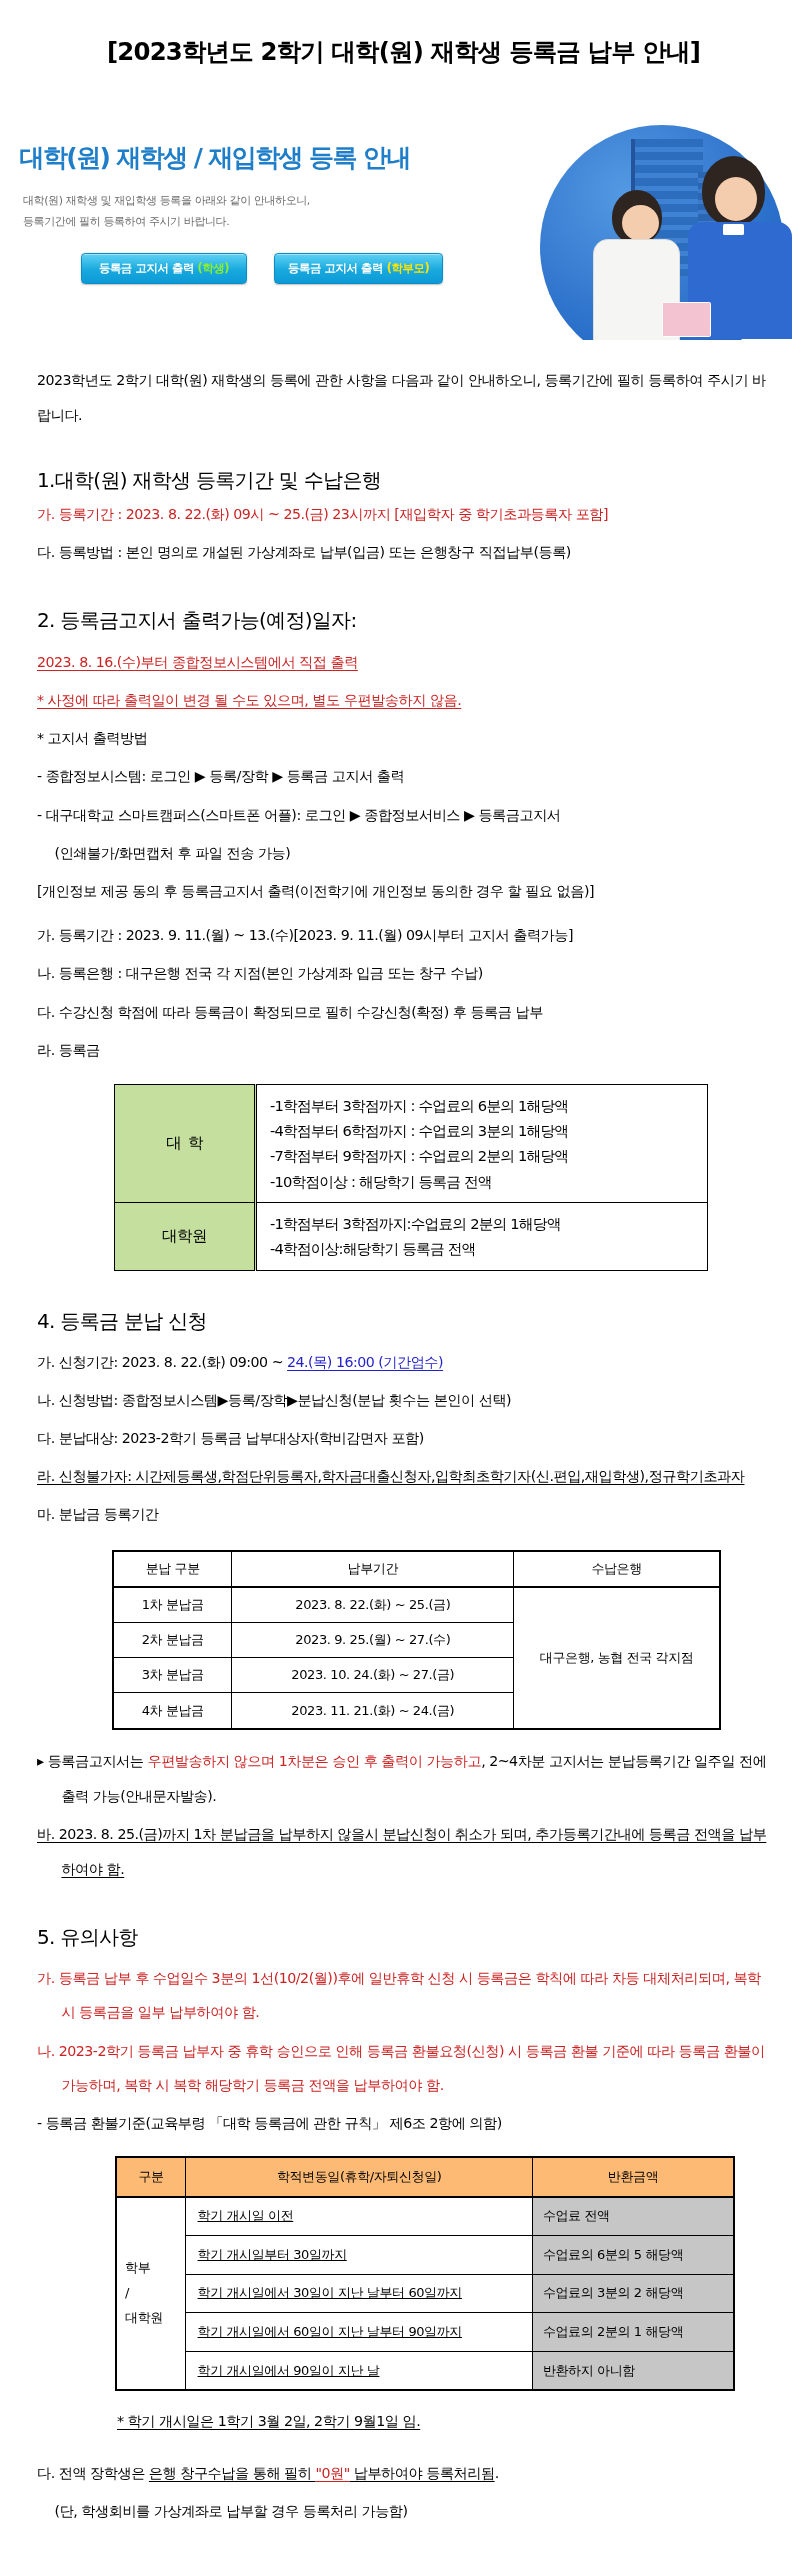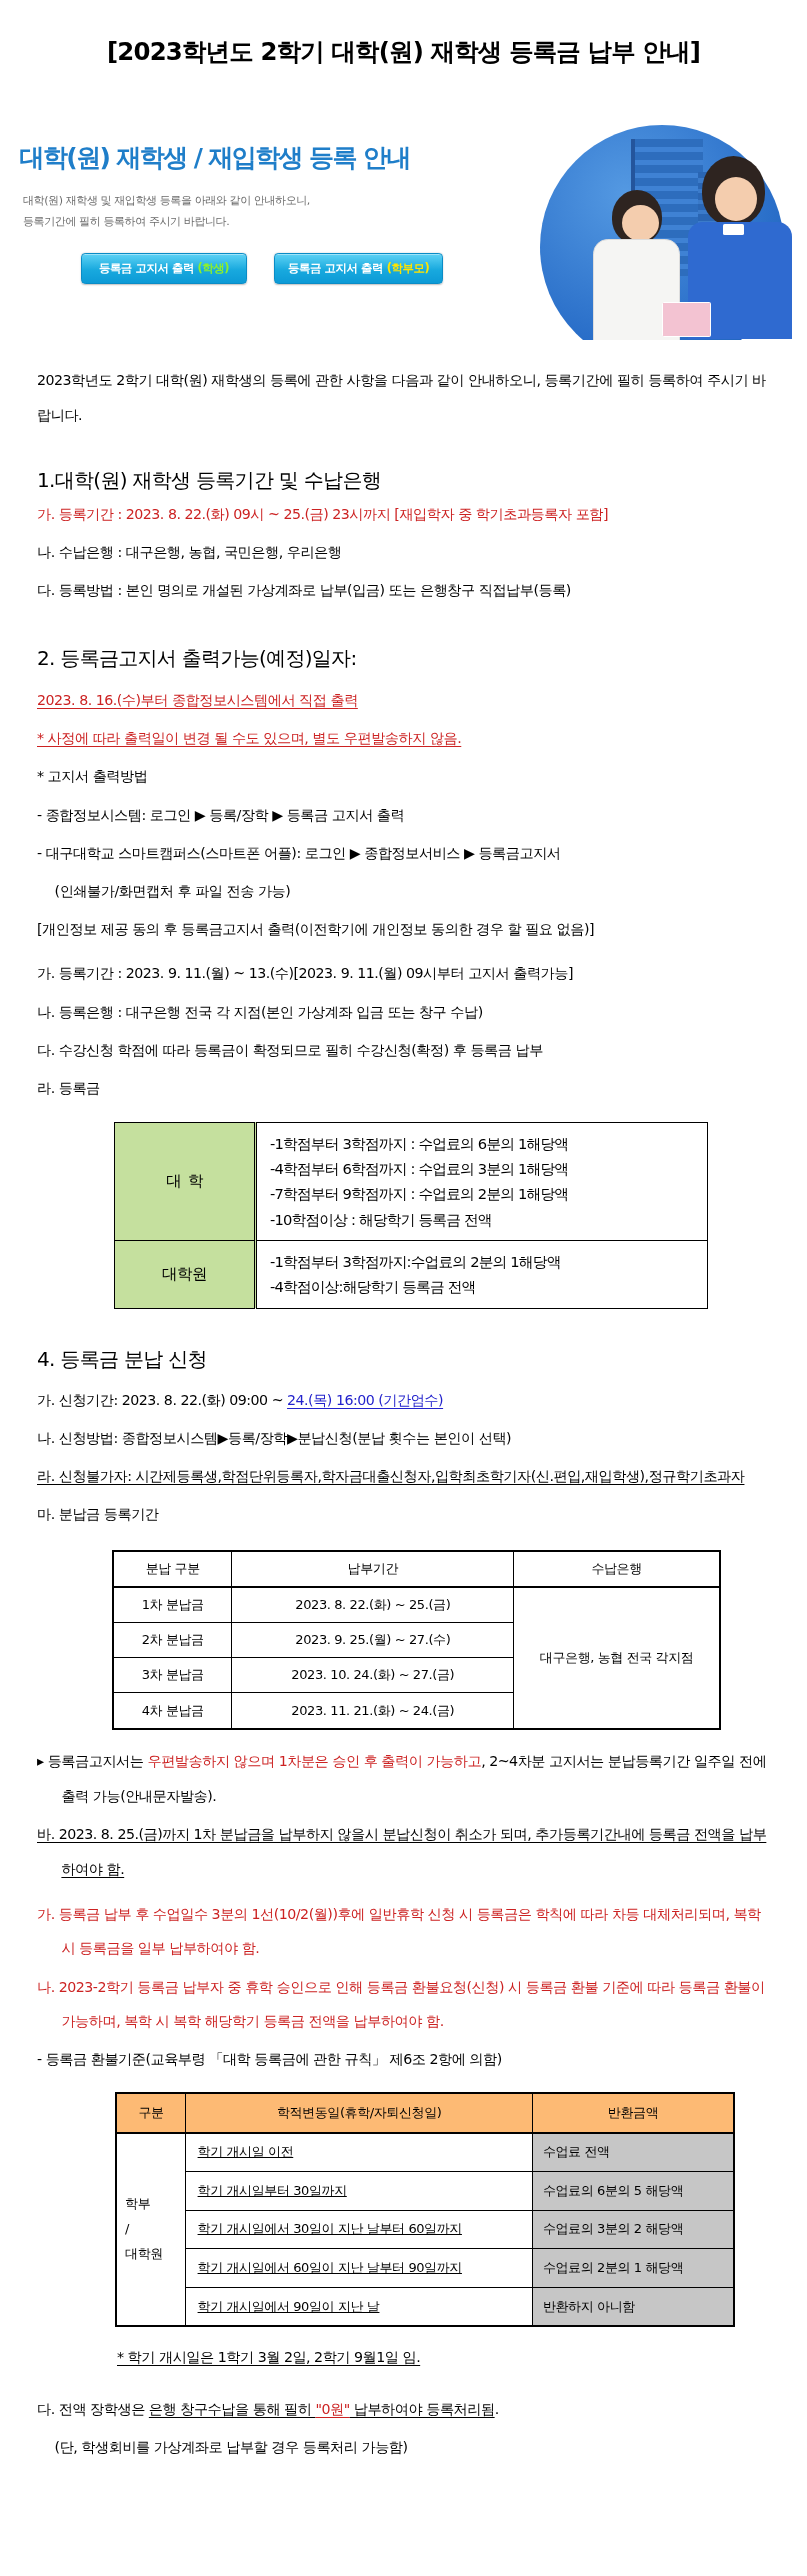--- a/index.html
+++ b/index.html
@@ -111,21 +111,20 @@
       <div class="book"></div>
     </div>
   </div>
 
   <div class="doc">
 
     <p class="intro">2023학년도 2학기 대학(원) 재학생의 등록에 관한 사항을 다음과 같이 안내하오니, 등록기간에 필히 등록하여 주시기 바랍니다.</p>
 
     <div class="sec-heading">1.대학(원) 재학생 등록기간 및 수납은행</div>
     <div class="item t-red">가. 등록기간 : 2023. 8. 22.(화) 09시 ~ 25.(금) 23시까지 [재입학자 중 학기초과등록자 포함]</div>
-    <div class="item">나. 수납은행 : 대구은행, 농협, 국민은행, 우리은행</div>
     <div class="item">다. 등록방법 : 본인 명의로 개설된 가상계좌로 납부(입금) 또는 은행창구 직접납부(등록)</div>
 
     <div class="sec-heading gap-lg">2. 등록금고지서 출력가능(예정)일자:</div>
     <div class="item tight t-red u" style="margin-top:11.4px">2023. 8. 16.(수)부터 종합정보시스템에서 직접 출력</div>
     <div class="item t-red u">* 사정에 따라 출력일이 변경 될 수도 있으며, 별도 우편발송하지 않음.</div>
     <div class="item">* 고지서 출력방법</div>
     <div class="item">- 종합정보시스템: 로그인 ▶ 등록/장학 ▶ 등록금 고지서 출력</div>
     <div class="item">- 대구대학교 스마트캠퍼스(스마트폰 어플): 로그인 ▶ 종합정보서비스 ▶ 등록금고지서</div>
     <div class="item indent2">(인쇄불가/화면캡처 후 파일 전송 가능)</div>
     <div class="item">[개인정보 제공 동의 후 등록금고지서 출력(이전학기에 개인정보 동의한 경우 할 필요 없음)]</div>
@@ -148,20 +147,21 @@
           <td class="label-cell">대학원</td>
           <td class="content-cell">-1학점부터 3학점까지:수업료의 2분의 1해당액
 -4학점이상:해당학기 등록금 전액</td>
         </tr>
       </tbody>
     </table>
 
     <div class="sec-heading gap-lg">4. 등록금 분납 신청</div>
     <div class="item" style="margin-top:9.8px"><span>가. 신청기간: 2023. 8. 22.(화) 09:00 ~ </span><span class="t-blue u">24.(목) 16:00 (기간엄수)</span></div>
     <div class="item">나. 신청방법: 종합정보시스템▶등록/장학▶분납신청(분납 횟수는 본인이 선택)</div>
+    <div class="item">다. 분납대상: 2023-2학기 등록금 납부대상자(학비감면자 포함)</div>
     <div class="item u">라. 신청불가자: 시간제등록생,학점단위등록자,학자금대출신청자,입학최초학기자(신.편입,재입학생),정규학기초과자</div>
     <div class="item">마. 분납금 등록기간</div>
 
     <table class="table2">
       <thead>
         <tr>
           <th>분납 구분</th>
           <th>납부기간</th>
           <th class="bank-cell">수납은행</th>
         </tr>
@@ -183,20 +183,21 @@
         <tr>
           <td>4차 분납금</td>
           <td>2023. 11. 21.(화) ~ 24.(금)</td>
         </tr>
       </tbody>
     </table>
 
     <div class="item" style="margin-top:14.7px"><span>▸ 등록금고지서는 </span><span class="t-red">우편발송하지 않으며 1차분은 승인 후 출력이 가능하고</span><span>, 2~4차분 고지서는 분납등록기간 일주일 전에 출력 가능(안내문자발송).</span></div>
     <div class="item u">바. 2023. 8. 25.(금)까지 1차 분납금을 납부하지 않을시 분납신청이 취소가 되며, 추가등록기간내에 등록금 전액을 납부하여야 함.</div>
 
+    <div class="sec-heading gap-lg">5. 유의사항</div>
     <div class="item t-red" style="margin-top:9.8px">가. 등록금 납부 후 수업일수 3분의 1선(10/2(월))후에 일반휴학 신청 시 등록금은 학칙에 따라 차등 대체처리되며, 복학 시 등록금을 일부 납부하여야 함.</div>
     <div class="item t-red">나. 2023-2학기 등록금 납부자 중 휴학 승인으로 인해 등록금 환불요청(신청) 시 등록금 환불 기준에 따라 등록금 환불이 가능하며, 복학 시 복학 해당학기 등록금 전액을 납부하여야 함.</div>
     <div class="item">- 등록금 환불기준(교육부령 「대학 등록금에 관한 규칙」 제6조 2항에 의함)</div>
 
     <table class="table3">
       <thead>
         <tr>
           <th>구분</th>
           <th>학적변동일(휴학/자퇴신청일)</th>
           <th>반환금액</th>

